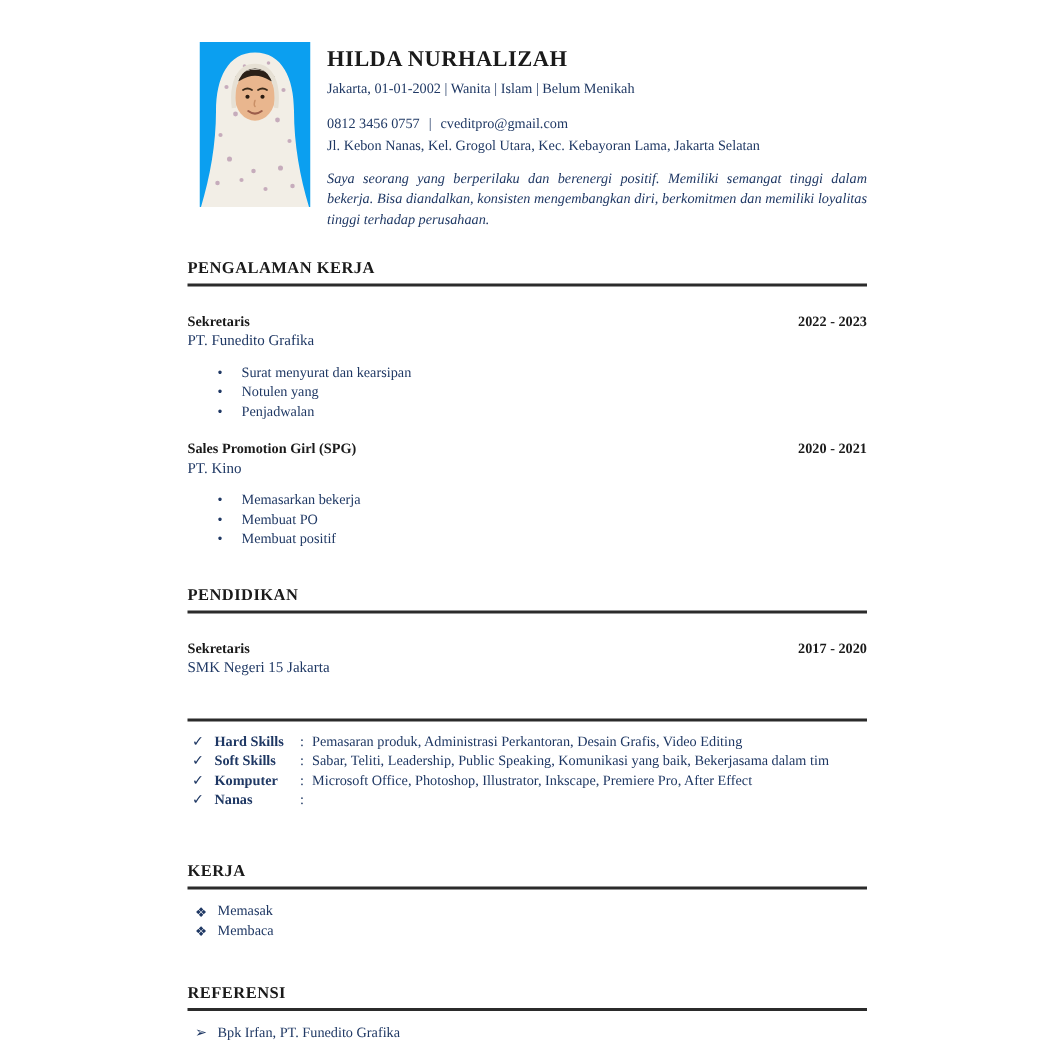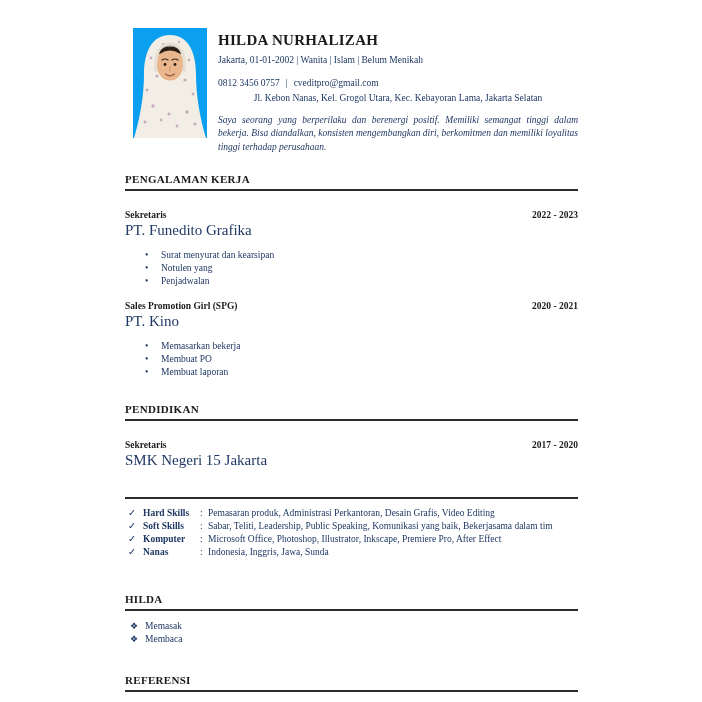--- a/index.html
+++ b/index.html
@@ -16,36 +16,36 @@
   }
   
   .header-row { display:flex; }
   .photo-frame { width:74px; height:110px; margin-left:8px; flex:0 0 auto; }
   .photo-frame svg { display:block; }
   .header-text { margin-left:11px; flex:1; min-width:0; }
   .name { font-size:15px; font-weight:bold; color:#1a1a1a; letter-spacing:0.3px; margin-top:4px; }
   .small { font-size:9.5px; line-height:1.3; color:#1f3864; }
   .details-line { margin-top:5px; }
   .contact-line { margin-top:11px; display:flex; gap:6px; }
-  .address-line { margin-top:2px;text-align:center; }
+  .address-line { margin-top:2px; }
   .summary { margin-top:10px; font-style:italic; text-align:justify; line-height:1.4; }
   
   .section-title { font-size:11px; font-weight:bold; color:#1a1a1a; letter-spacing:0.3px; }
   .rule { border-bottom:2px solid #2b2b2b; margin-top:4px; }
   .sec-exp { margin-top:19px; }
   .sec-edu { margin-top:24px; }
   .sec-skill { margin-top:28px; }
   .sec-hobby { margin-top:34px; }
   .sec-ref { margin-top:28px; }
   .entry { margin-top:19px; }
   .entry + .entry { margin-top:13px; }
   .entry-head { display:flex; justify-content:space-between; align-items:baseline; }
   .role { font-size:9.5px; font-weight:bold; color:#1a1a1a; }
   .period { font-size:9.5px; font-weight:bold; color:#1a1a1a; }
-  .company { font-size:15px; margin-top:2px; }
+  .company { font-size:10px; margin-top:2px; }
   .bullets { margin-top:10px; }
   .b-row { display:flex; font-size:9.5px; line-height:13px; }
   .b-dot { width:16px; margin-left:20px; text-align:left; flex:0 0 auto; }
   .b-check { width:15px; margin-left:3px; flex:0 0 auto; }
   .b-diamond { width:15px; margin-left:5px; flex:0 0 auto; font-size:9px; }
   .b-arrow { width:15px; margin-left:5px; flex:0 0 auto; }
   .skill-list { margin-top:8px; }
   .skill-label { font-weight:bold; width:57px; flex:0 0 auto; }
   .skill-colon { width:8px; flex:0 0 auto; }
   .skill-value { flex:1; }
@@ -150,21 +150,21 @@
           <div class="b-row">
             <span class="b-dot">•</span>
             <span>Memasarkan  bekerja</span>
           </div>
           <div class="b-row">
             <span class="b-dot">•</span>
             <span>Membuat PO</span>
           </div>
           <div class="b-row">
             <span class="b-dot">•</span>
-            <span>Membuat laporan</span>
+            <span>Membuat positif</span>
           </div>
         </div>
       </div>
     </div>
 
     <div class="sec-edu">
       <div class="section-title">PENDIDIKAN</div>
       <div class="rule"></div>
       <div class="entry">
         <div class="entry-head">
@@ -193,27 +193,26 @@
         <div class="b-row">
           <span class="b-check">✓</span>
           <span class="skill-label">Komputer</span>
           <span class="skill-colon">:</span>
           <span class="skill-value">Microsoft Office, Photoshop, Illustrator, Inkscape, Premiere  Pro, After Effect</span>
         </div>
         <div class="b-row">
           <span class="b-check">✓</span>
           <span class="skill-label">Nanas</span>
           <span class="skill-colon">:</span>
-          <span class="skill-value">Indonesia, Inggris,  Jawa,  Sunda</span>
         </div>
       </div>
     </div>
 
     <div class="sec-hobby">
-      <div class="section-title">HILDA</div>
+      <div class="section-title">KERJA</div>
       <div class="rule"></div>
       <div class="plain-list">
         <div class="b-row">
           <span class="b-diamond">❖</span>
           <span>Memasak</span>
         </div>
         <div class="b-row">
           <span class="b-diamond">❖</span>
           <span>Membaca</span>
         </div>

